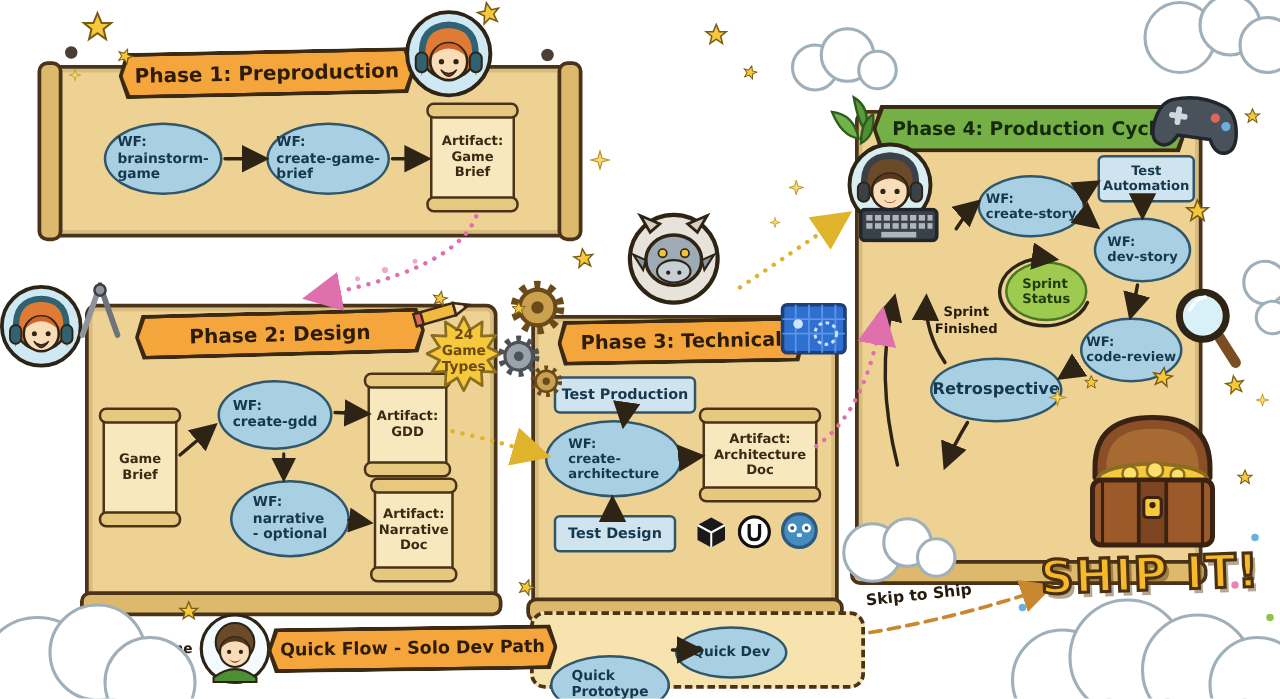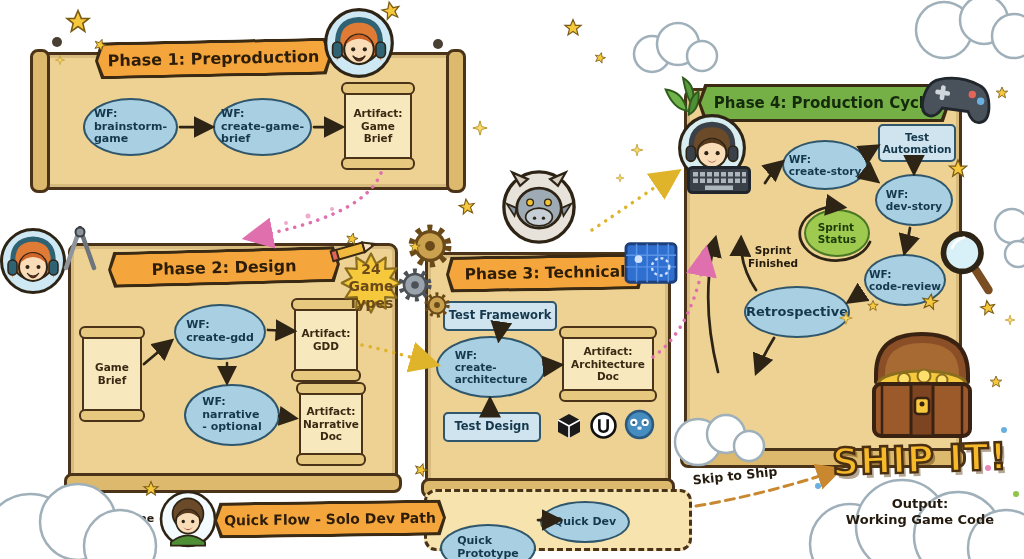--- a/index.html
+++ b/index.html
@@ -248,21 +248,21 @@
   </div>
   <div class="icon" style="left:52px;top:224px;width:56px;height:48px">
     <svg viewBox="0 0 56 48" width="56" height="48">
         <use href="#ic-compass"></use>
       </svg>
   </div>
   <div class="icon" style="left:340px;top:250px;width:62px;height:66px">
     <svg viewBox="0 0 70 76" width="62" height="66">
         <use href="#ic-burst"></use>
       </svg>
-    <div class="plain" style="left:0;top:11px;width:62px;font-size:14px;color:#6b4a1a">24
+    <div class="plain" style="left:0;top:11px;width:62px;font-size:11px;color:#6b4a1a">24
 Game
 Types</div>
   </div>
   <div class="scroll" style="left:82px;top:330px;width:60px;height:88px;font-size:10.5px">Game
 Brief</div>
   <div class="wf" style="left:174px;top:304px;width:92px;height:56px;font-size:11px">WF:
 create-gdd</div>
   <div class="scroll" style="left:294px;top:302px;width:64px;height:76px;font-size:10.5px">Artifact:
 GDD</div>
   <div class="wf" style="left:184px;top:384px;width:96px;height:62px;font-size:11px">WF:
@@ -294,21 +294,21 @@
   <div class="icon" style="left:424px;top:292px;width:26px;height:26px">
     <svg viewBox="0 0 40 40" width="26" height="26">
         <use href="#ic-gear-gold"></use>
       </svg>
   </div>
   <div class="icon" style="left:624px;top:238px;width:54px;height:50px">
     <svg viewBox="0 0 56 52" width="54" height="50">
         <use href="#ic-blueprint"></use>
       </svg>
   </div>
-  <div class="rnode" style="left:443px;top:301px;width:114px;height:30px;font-size:11.5px">Test Framework</div>
+  <div class="rnode" style="left:443px;top:301px;width:114px;height:30px;font-size:11.5px">Test Production</div>
   <div class="wf" style="left:436px;top:336px;width:110px;height:62px;font-size:10.5px">WF:
 create-
 architecture</div>
   <div class="scroll" style="left:562px;top:330px;width:92px;height:68px;font-size:10.5px">Artifact:
 Architecture
 Doc</div>
   <div class="rnode" style="left:443px;top:412px;width:98px;height:30px;font-size:11.5px">Test Design</div>
   <div class="icon" style="left:556px;top:413px;width:26px;height:26px">
     <svg viewBox="0 0 26 26" width="26" height="26">
         <use href="#ic-unity"></use>
@@ -367,22 +367,20 @@
         <use href="#ic-magnifier"></use>
       </svg>
   </div>
 
   <div class="icon top5" style="left:852px;top:318px;width:140px;height:135px">
     <svg viewBox="0 0 140 135" width="140" height="135">
         <use href="#ic-chest"></use>
       </svg>
   </div>
   <div class="ship-it" style="left:830px;top:438px;width:180px">SHIP IT!</div>
-  <div class="plain top5" style="left:820px;top:496px;width:200px;font-size:13px">Output:
-Working Game Code</div>
 
   <div class="plain" style="left:82px;top:512px;width:74px;font-size:11px">Indie Game
 Solo Dev</div>
   <div class="avatar" style="left:158px;top:489px;width:60px;height:60px">
     <svg viewBox="0 0 70 70" width="60" height="60">
         <use href="#av-boy"></use>
       </svg>
   </div>
   <div class="ribbon" style="left:214px;top:501px;width:232px;height:36px;transform:rotate(-0.8deg)">
     <div class="inner" style="font-size:14px">Quick Flow - Solo Dev Path</div>

